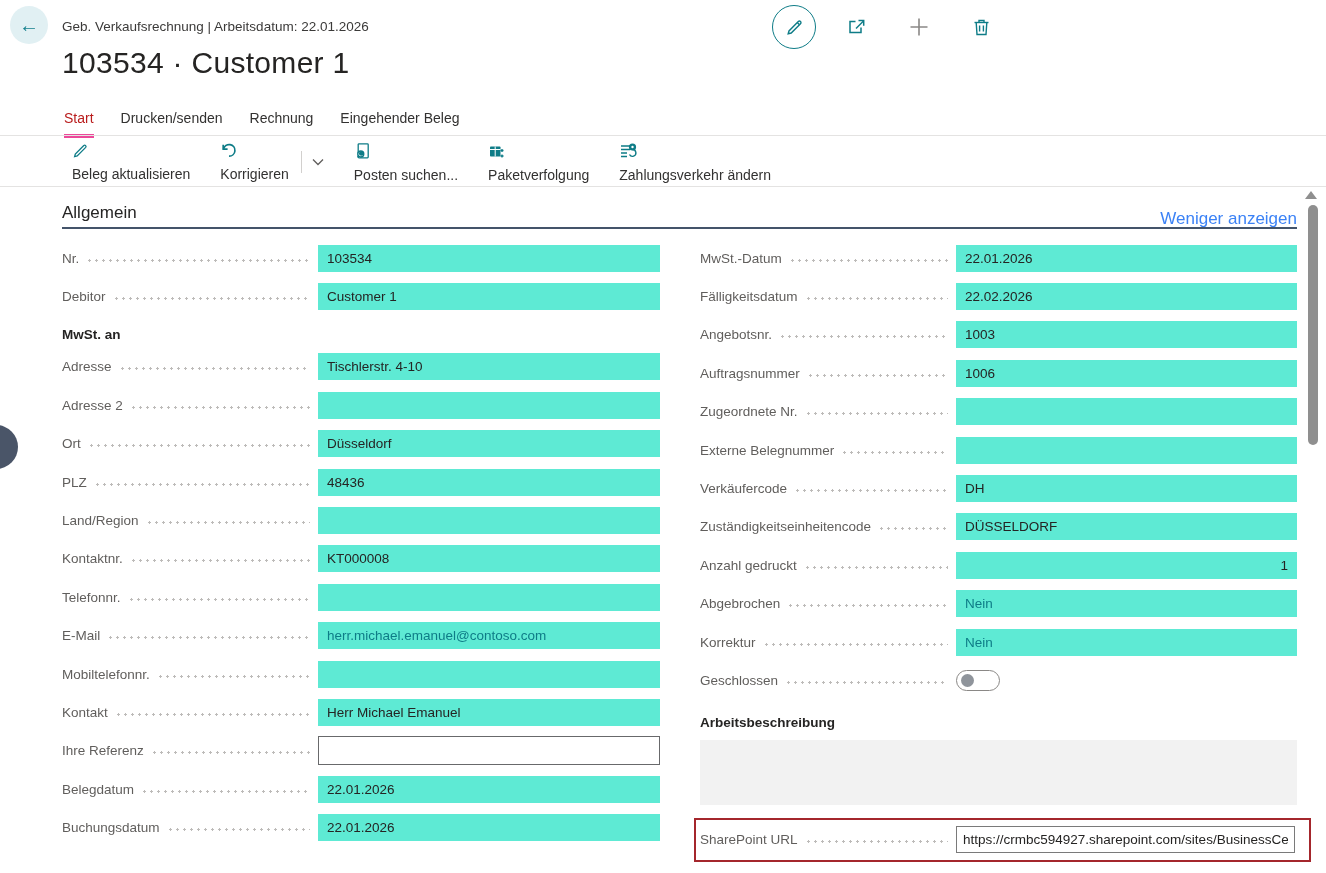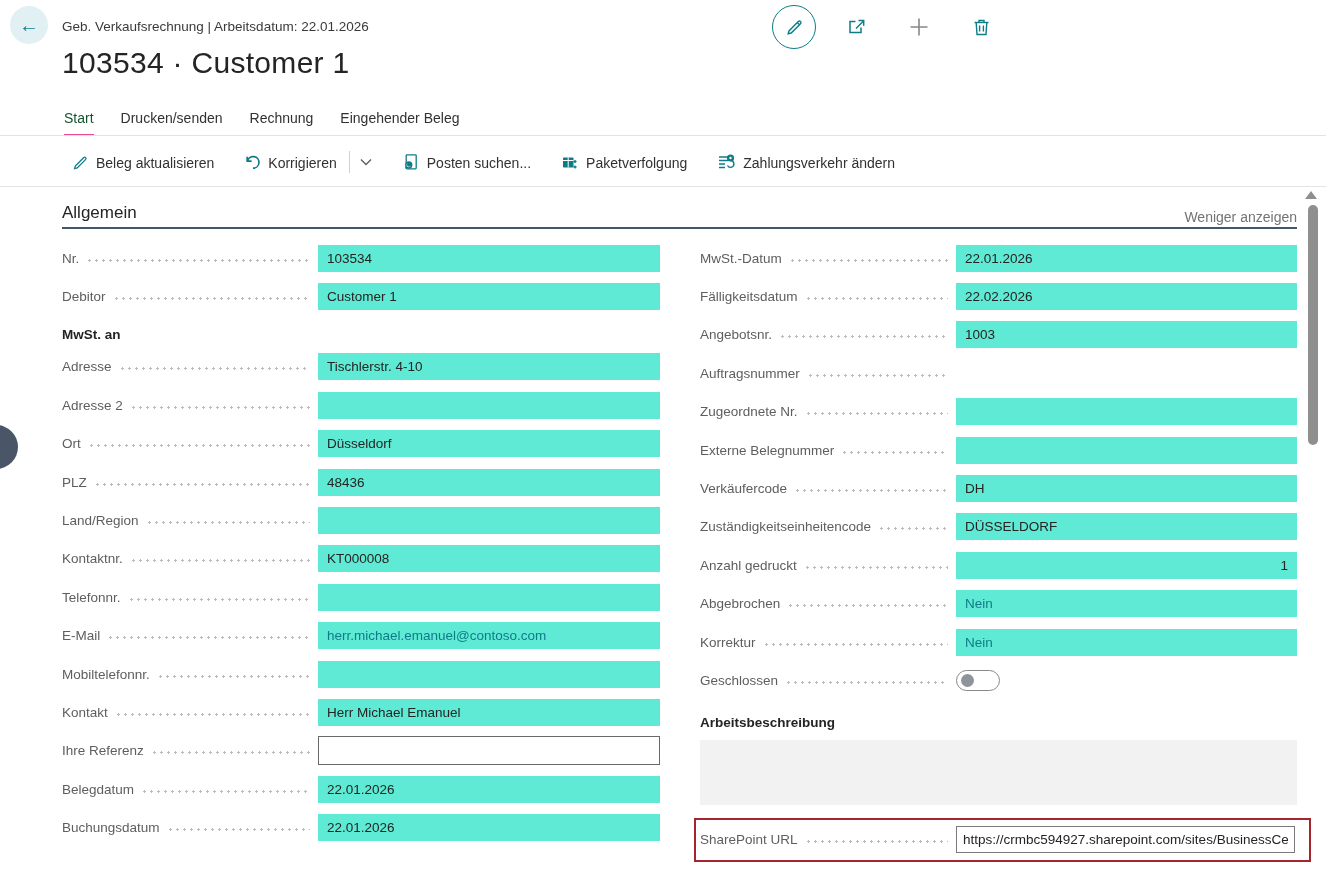--- a/index.html
+++ b/index.html
@@ -23,36 +23,36 @@
     justify-content:center; color:#0e7c87; cursor:pointer; }
   .flat-btn { display:flex; align-items:center; justify-content:center;
     width:26px; height:26px; cursor:pointer; }
   .flat-btn.share { margin-left:28px; color:#0e7c87; }
   .flat-btn.add { margin-left:36px; color:#8a8886; }
   .flat-btn.del { margin-left:36px; color:#0e7c87; }
   
   .tabs { position:absolute; left:64px; top:110px; display:flex; gap:27px;
     font-size:14px; color:#323130; }
   .tab { padding-bottom:8px; cursor:pointer; }
-  .tab.active { color:#14532d; border-bottom:2px solid #ec4899; }
+  .tab.active { color:#b91c1c; border-bottom:4px solid #ec4899; }
   .rule-tabs { position:absolute; left:0; top:135px; width:1326px; height:1px; background:#e4e3e2; }
   
   .toolbar { position:absolute; left:72px; top:147px; height:30px;
     display:flex; align-items:center; font-size:14px; color:#323130; }
-  .tb-item { display:flex; align-items:flex-end; gap:7px; cursor:pointer; white-space:nowrap; }
+  .tb-item { display:flex; align-items:flex-start; gap:7px; cursor:pointer; white-space:nowrap;flex-direction:column; }
   .tb-icon { display:flex; align-items:center; color:#0e7c87; }
   .tb-gap { width:30px; }
   .tb-divider { width:1px; height:22px; background:#d2d0ce; margin:0 10px 0 12px; }
   .tb-chevron { color:#605e5c; display:flex; align-items:center; cursor:pointer; }
   .rule-toolbar { position:absolute; left:0; top:186px; width:1326px; height:1px; background:#e4e3e2; }
   
   .section-title { position:absolute; left:62px; top:203px; font-size:17px;
     font-weight:400; color:#252423; cursor:pointer; }
-  .collapse-link { position:absolute; right:29px; top:209px; font-size:14px;
-    color:#737373; cursor:pointer; }
+  .collapse-link { position:absolute; right:29px; top:209px; font-size:17px;
+    color:#3b82f6; cursor:pointer; }
   .section-rule { position:absolute; left:62px; top:227px; width:1235px;
     height:2px; background:#44546a; }
   
   .col { position:absolute; top:239px; }
   .col-left  { left:62px;  width:598px; }
   .col-right { left:700px; width:597px; }
   .f-row { display:flex; align-items:center; height:38.4px; }
   .f-label { width:256px; flex:none; display:flex; align-items:center;
     font-size:13.5px; color:#605e5c; padding-right:8px; }
   .lbl { white-space:nowrap; }
@@ -407,20 +407,23 @@
       <div class="f-box">
           <span>1003</span>
         </div>
     </div>
 
     <div class="f-row">
       <div class="f-label">
           <span class="lbl">Auftragsnummer</span>
           <span class="dots"></span>
         </div>
+      <div class="f-box">
+          <span>1006</span>
+        </div>
     </div>
 
     <div class="f-row">
       <div class="f-label">
           <span class="lbl">Zugeordnete Nr.</span>
           <span class="dots"></span>
         </div>
       <div class="f-box">
           <span></span>
         </div>

